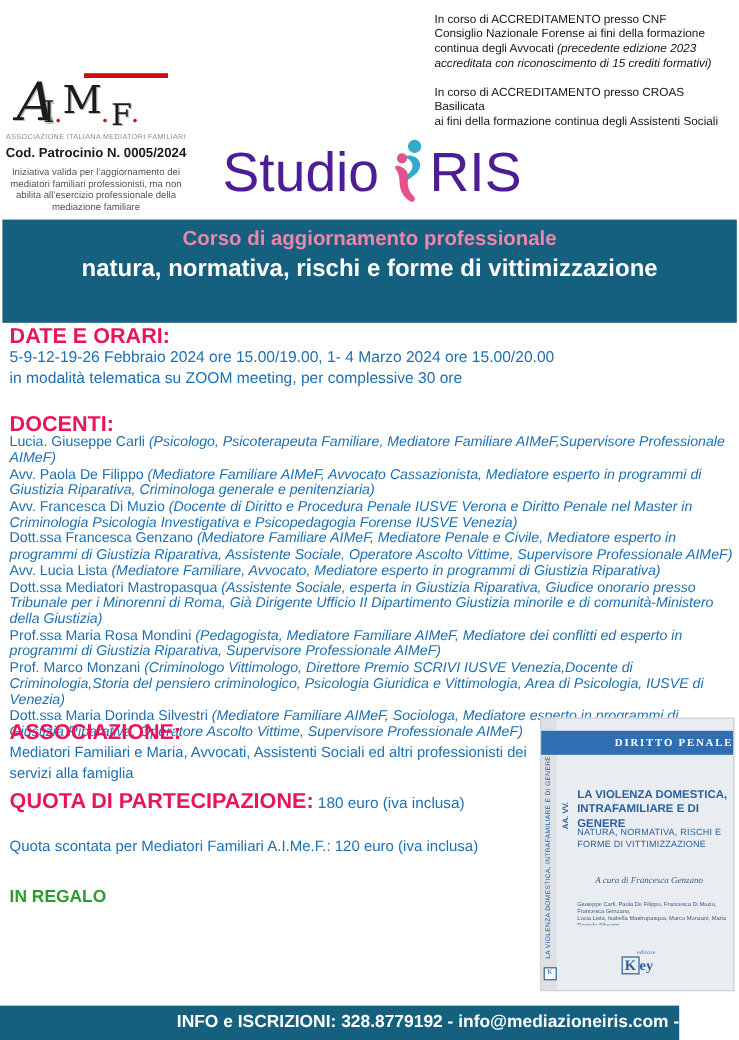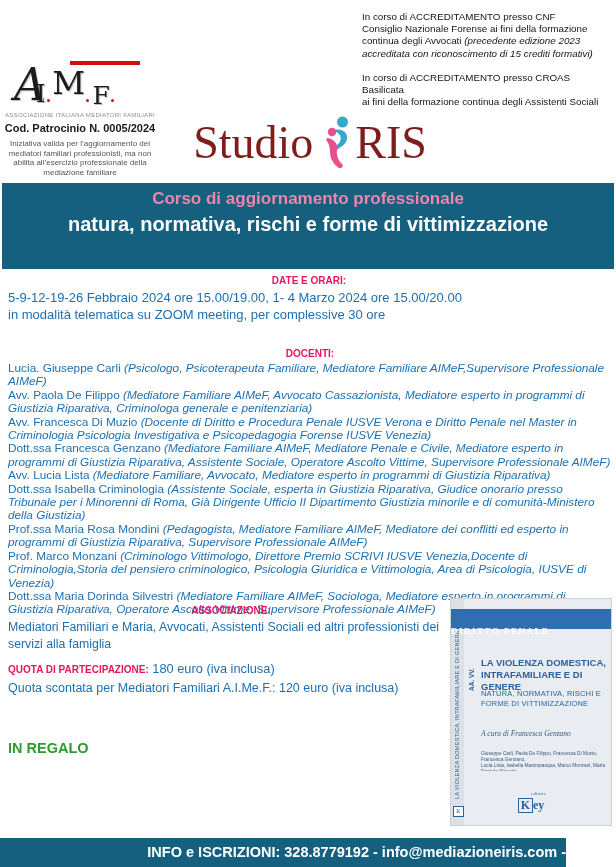--- a/index.html
+++ b/index.html
@@ -30,82 +30,82 @@
   .al.f { font-size:25px; line-height:25px; vertical-align:-4px; margin-left:3px; }
   .rdot { display:inline-block; width:3.5px; height:3.5px; border-radius:50%; background:#cf0e0e; vertical-align:-2px; margin-left:1px; }
   .aimef-caption { font-size:6px; letter-spacing:0.3px; color:#8d8d8d; margin-top:2px; }
   .aimef-patrocinio { font-size:11px; font-weight:bold; color:#1a1a1a; margin-top:4px; }
   .aimef-disclaimer { font-size:8px; line-height:9.6px; color:#555; margin-top:5px; }
 
   
   .studio-iris {
     position:absolute; left:180px; top:110px; width:260px; height:66px;
     display:flex; align-items:center; justify-content:center;
-    font-family:Liberation Serif, serif; color:#7f1d1d; font-size:46px;
+    font-family:Liberation Sans, sans-serif; color:#4c1d95; font-size:46px;
   }
   .studio-iris .word { line-height:60px; }
   .studio-iris svg { margin:0 2px 0 10px; }
 
   
   .banner { position:absolute; left:2px; top:183px; width:612px; height:86px; background:#15607e; text-align:center; }
   .banner-kicker { color:#ee85ac; font-size:17px; font-weight:bold; line-height:24px; margin-top:4px; }
   .banner-title1 { color:#ffffff; font-size:20px; font-weight:bold; line-height:27px; }
   .banner-title2 { color:#fdfdfd; font-size:20px; font-weight:bold; line-height:27px; }
 
   
-  .heading { color:#e9155b; font-weight:bold; font-size:10px; line-height:17px;text-align:center; }
+  .heading { color:#e9155b; font-weight:bold; font-size:18px; line-height:17px; }
   .blue { color:#1c6fb2; }
   .sec-dates { position:absolute; left:8px; top:272px; width:602px; }
   .sec-dates .body { font-size:13px; line-height:17px; }
 
   .sec-docenti { position:absolute; left:8px; top:345px; width:604px; }
   .doc-item { margin:0; font-size:11.8px; line-height:13.4px; color:#1c6fb2; }
   .doc-role { font-style:italic; }
 
   .sec-destinatari { position:absolute; left:8px; top:602px; width:446px; }
   .sec-destinatari .body { font-size:12.3px; line-height:16.5px; }
 
   .sec-quota { position:absolute; left:8px; top:659px; width:446px; }
   .sec-quota .inline-val { font-size:12.8px; font-weight:normal; }
-  .sec-quota .line2 { font-size:12.5px; line-height:17px; margin-top:2px; }
+  .sec-quota .line2 { font-size:12.5px; line-height:17px; margin-top:19px; }
 
   .sec-regalo { position:absolute; left:8px; top:738px; width:446px; }
   .regalo-heading { color:#2e9b30; font-weight:bold; font-size:14.5px; line-height:20px; }
   .sec-regalo .body { font-size:11.8px; line-height:19.5px; }
 
   
   .book {
     position:absolute; left:450px; top:598px; width:162px; height:228px;
     background:#e9ecf0; border:1px solid #cdd2d7; box-sizing:border-box;
   }
   .book-band { position:absolute; left:0; top:10px; width:100%; height:20px; background:#2f6eb0; }
   .book-band span {
-    display:block; text-align:left; color:#fff;
+    display:block; text-align:right; color:#fff;
     font-family:"Liberation Serif", serif; font-weight:bold; font-size:9px;
-    letter-spacing:1.5px; line-height:20px;margin-top:12px;
+    letter-spacing:1.5px; line-height:20px;
   }
   .book-spine { position:absolute; left:0; top:0; width:13px; height:100%; background:#dde1e6; }
   .spine-text {
     position:absolute; left:3px; top:40px; height:160px;
     writing-mode:vertical-rl; transform:rotate(180deg);
     font-size:5.5px; color:#2b5f9e; letter-spacing:0.3px; white-space:nowrap;
   }
   .spine-kbox {
     position:absolute; left:2px; bottom:8px; width:9px; height:9px; background:#fff;
     border:0.5px solid #2b5f9e; color:#2b5f9e; font-size:6px; line-height:9px; text-align:center;
     font-family:"Liberation Serif", serif;
   }
   .aavv {
     position:absolute; left:17px; top:58px; height:34px;
     writing-mode:vertical-rl; transform:rotate(180deg);
     font-size:6.5px; font-weight:bold; color:#2b5f9e;
   }
   .book-title { position:absolute; left:30px; top:58px; width:126px; color:#2b5f9e; font-weight:bold; font-size:9.5px; line-height:12px; }
   .book-subtitle { position:absolute; left:30px; top:90px; width:120px; color:#2b5f9e; font-size:7.5px; line-height:9.5px; letter-spacing:0.2px; }
-  .book-curator { position:absolute; left:30px; top:130px; width:120px; color:#3a5a80; font-size:7.5px; font-style:italic; font-family:"Liberation Serif", serif; }
+  .book-curator { position:absolute; left:30px; top:130px; width:120px; color:#3a5a80; font-size:7.5px; font-style:italic; font-family:"Liberation Serif", serif;text-align:center; }
   .book-authors-wrap { position:absolute; left:30px; top:152px; width:128px; height:20px; overflow:hidden; }
   .book-authors { width:212px; transform:scale(0.6); transform-origin:0 0; font-size:8px; line-height:9.5px; color:#3a5a80; }
   .key-logo { position:absolute; left:0; right:0; bottom:12px; text-align:center; color:#2b5f9e; font-family:"Liberation Serif", serif; }
   .key-inner { position:relative; display:inline-block; }
   .key-k { display:inline-block; border:1px solid #2b5f9e; padding:0 2px; font-size:12px; line-height:13px; font-weight:bold; }
   .key-ey { font-size:12px; font-weight:bold; }
   .key-ed { position:absolute; top:-4px; right:-2px; font-size:4.5px; letter-spacing:0.4px; }
 
   
   .footer {
@@ -165,21 +165,21 @@
 in modalità telematica su ZOOM meeting, per complessive 30 ore</div>
   </div>
 
   <div class="sec-docenti">
     <div class="heading">DOCENTI:</div>
     <p class="doc-item"><span class="doc-name">Lucia. Giuseppe Carli </span><span class="doc-role">(Psicologo, Psicoterapeuta Familiare, Mediatore Familiare AIMeF,Supervisore Professionale AIMeF)</span></p>
     <p class="doc-item"><span class="doc-name">Avv. Paola De Filippo </span><span class="doc-role">(Mediatore Familiare AIMeF, Avvocato Cassazionista, Mediatore esperto in programmi di Giustizia Riparativa, Criminologa generale e penitenziaria)</span></p>
     <p class="doc-item"><span class="doc-name">Avv. Francesca Di Muzio </span><span class="doc-role">(Docente di Diritto e Procedura Penale IUSVE Verona e Diritto Penale nel Master in Criminologia Psicologia Investigativa e Psicopedagogia Forense IUSVE Venezia)</span></p>
     <p class="doc-item"><span class="doc-name">Dott.ssa Francesca Genzano </span><span class="doc-role">(Mediatore Familiare AIMeF, Mediatore Penale e Civile, Mediatore esperto in programmi di Giustizia Riparativa, Assistente Sociale, Operatore Ascolto Vittime, Supervisore Professionale AIMeF)</span></p>
     <p class="doc-item"><span class="doc-name">Avv. Lucia Lista </span><span class="doc-role">(Mediatore Familiare, Avvocato, Mediatore esperto in programmi di Giustizia Riparativa)</span></p>
-    <p class="doc-item"><span class="doc-name">Dott.ssa Isabella Criminologia </span><span class="doc-role">(Assistente Sociale, esperta in Giustizia Riparativa, Giudice onorario presso Tribunale per i Minorenni di Roma, Già Dirigente Ufficio II Dipartimento Giustizia minorile e di comunità-Ministero della Giustizia)</span></p>
+    <p class="doc-item"><span class="doc-name">Dott.ssa Mediatori Mastropasqua </span><span class="doc-role">(Assistente Sociale, esperta in Giustizia Riparativa, Giudice onorario presso Tribunale per i Minorenni di Roma, Già Dirigente Ufficio II Dipartimento Giustizia minorile e di comunità-Ministero della Giustizia)</span></p>
     <p class="doc-item"><span class="doc-name">Prof.ssa Maria Rosa Mondini </span><span class="doc-role">(Pedagogista, Mediatore Familiare AIMeF, Mediatore dei conflitti ed esperto in programmi di Giustizia Riparativa, Supervisore Professionale AIMeF)</span></p>
     <p class="doc-item"><span class="doc-name">Prof. Marco Monzani  </span><span class="doc-role">(Criminologo Vittimologo, Direttore Premio SCRIVI IUSVE Venezia,Docente di Criminologia,Storia del pensiero criminologico, Psicologia Giuridica e Vittimologia, Area di Psicologia, IUSVE di Venezia)</span></p>
     <p class="doc-item"><span class="doc-name">Dott.ssa Maria Dorinda Silvestri </span><span class="doc-role">(Mediatore Familiare AIMeF, Sociologa, Mediatore esperto in programmi di Giustizia Riparativa, Operatore Ascolto Vittime, Supervisore Professionale AIMeF)</span></p>
   </div>
 
   <div class="sec-destinatari">
     <div class="heading">ASSOCIAZIONE:</div>
     <div class="body blue">Mediatori Familiari e Maria, Avvocati, Assistenti Sociali ed altri professionisti dei servizi alla famiglia</div>
   </div>
 

